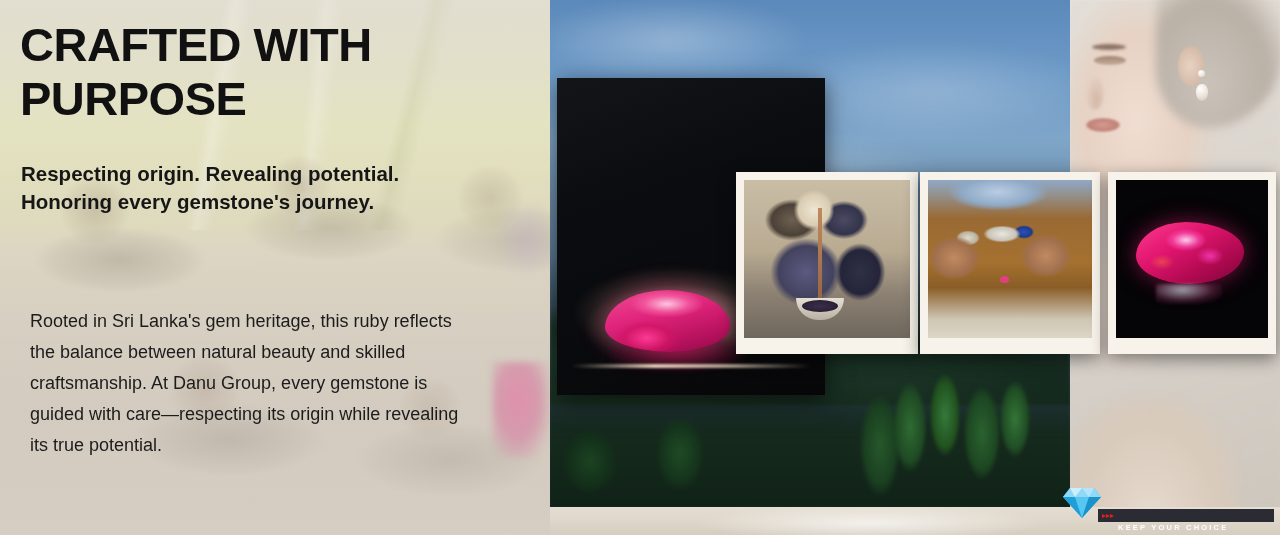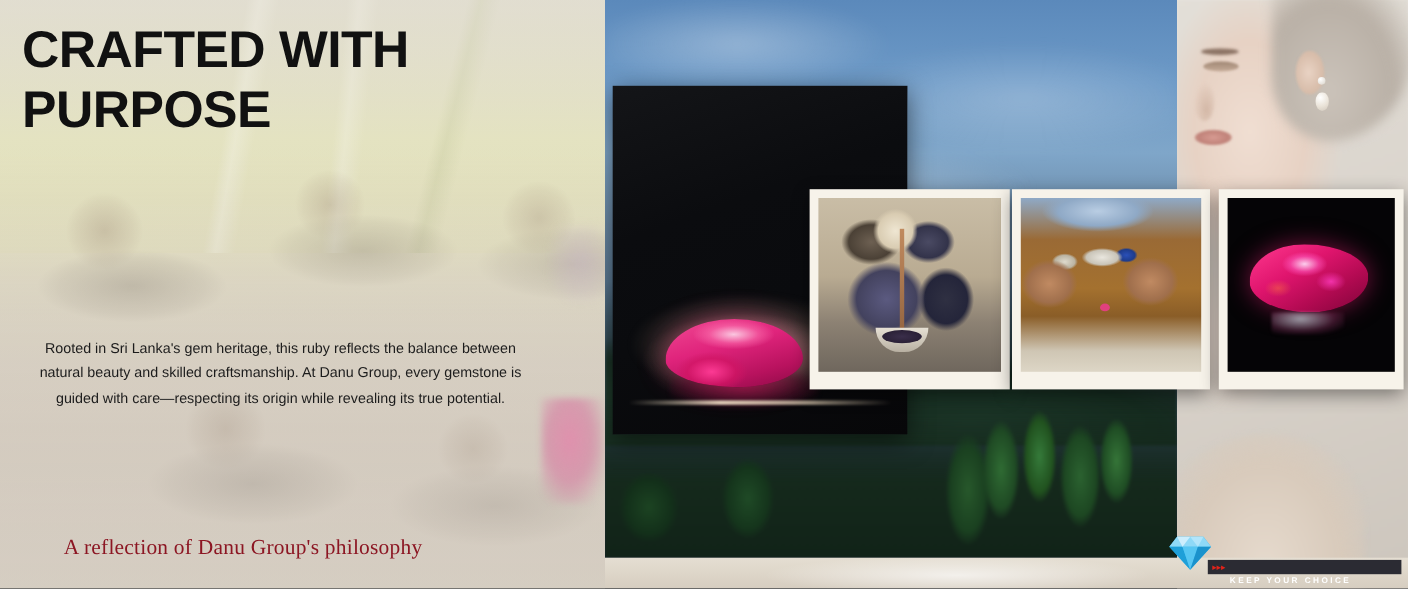--- a/index.html
+++ b/index.html
@@ -71,21 +71,21 @@
     font-size:47px;line-height:1.15;font-weight:bold;
     letter-spacing:-0.5px;color:#111;
     text-transform:uppercase;
   }
   .subhead{
     position:absolute;left:21px;top:160px;width:510px;
     font-size:20.5px;line-height:1.38;font-weight:bold;color:#161616;
   }
   .paragraph{
     position:absolute;left:30px;top:306px;width:450px;
-    font-size:13px;line-height:1.72;color:#1c1c1c;text-align:center;
+    font-size:18px;line-height:1.72;color:#1c1c1c;text-align:left;
   }
   .tagline{
     position:absolute;left:58px;top:488px;
     font-family:"Liberation Serif",serif;
     font-size:19.5px;color:#8c1623;letter-spacing:.2px;
   }
 
   
   .center-panel{
     position:absolute;left:550px;top:0;width:520px;height:535px;overflow:hidden;
@@ -298,22 +298,23 @@
 
   <div class="left-panel">
     <div class="field-streaks"></div>
     <div class="miners"></div>
     <div class="left-wash"></div>
     <div class="ghost-gem2"></div>
     <div class="ghost-gem"></div>
 
     <div class="left-content">
       <div class="headline">CRAFTED WITH PURPOSE</div>
+      <div class="subhead" style="white-space:pre-line">Respecting origin. Revealing potential.
+Honoring every gemstone's journey.</div>
       <div class="paragraph">Rooted in Sri Lanka's gem heritage, this ruby reflects the balance between natural beauty and skilled craftsmanship. At Danu Group, every gemstone is guided with care—respecting its origin while revealing its true potential.</div>
-      <div class="tagline">A reflection of Danu Group's philosophy</div>
     </div>
   </div>
 
   <div class="center-panel">
     <div class="clouds"></div>
     <div class="hills"></div>
     <div class="foliage"></div>
 
     <div class="gem-photo">
       <div class="gem-light"></div>

